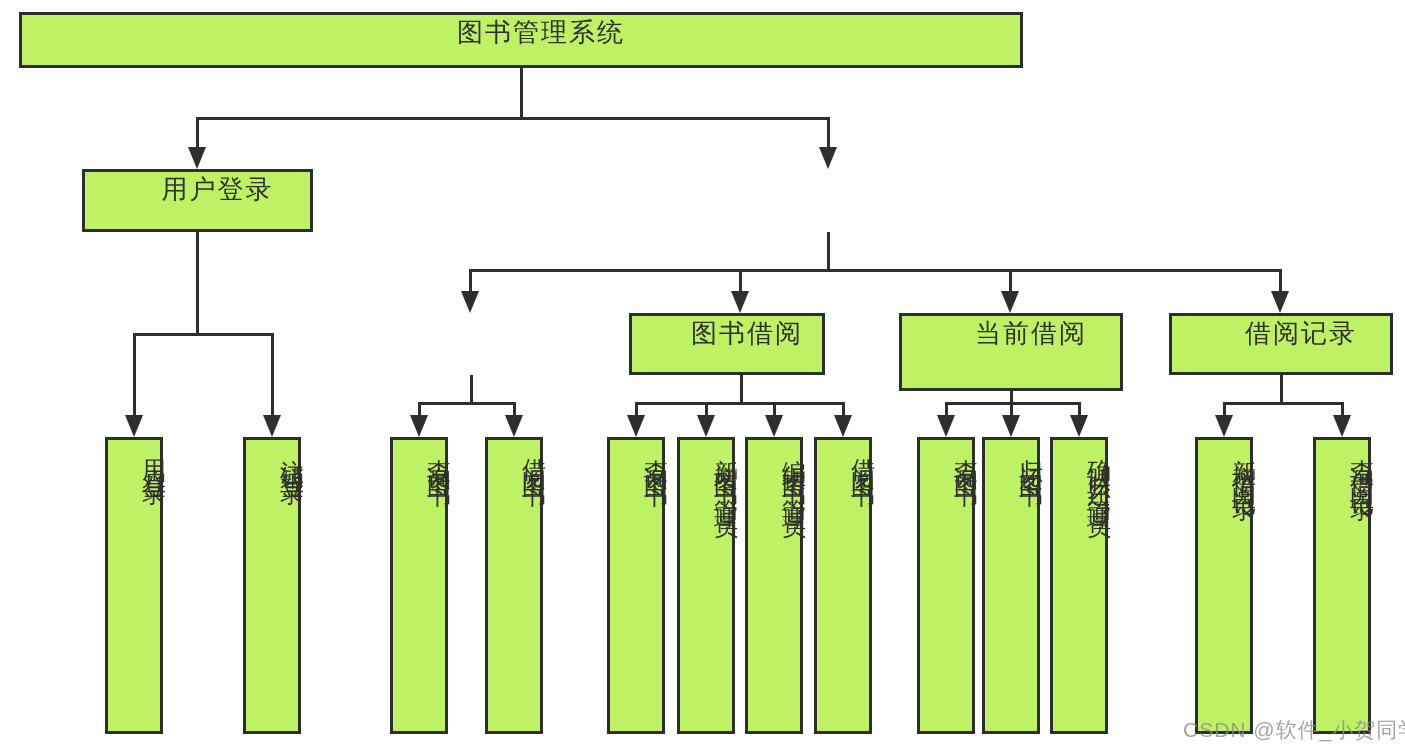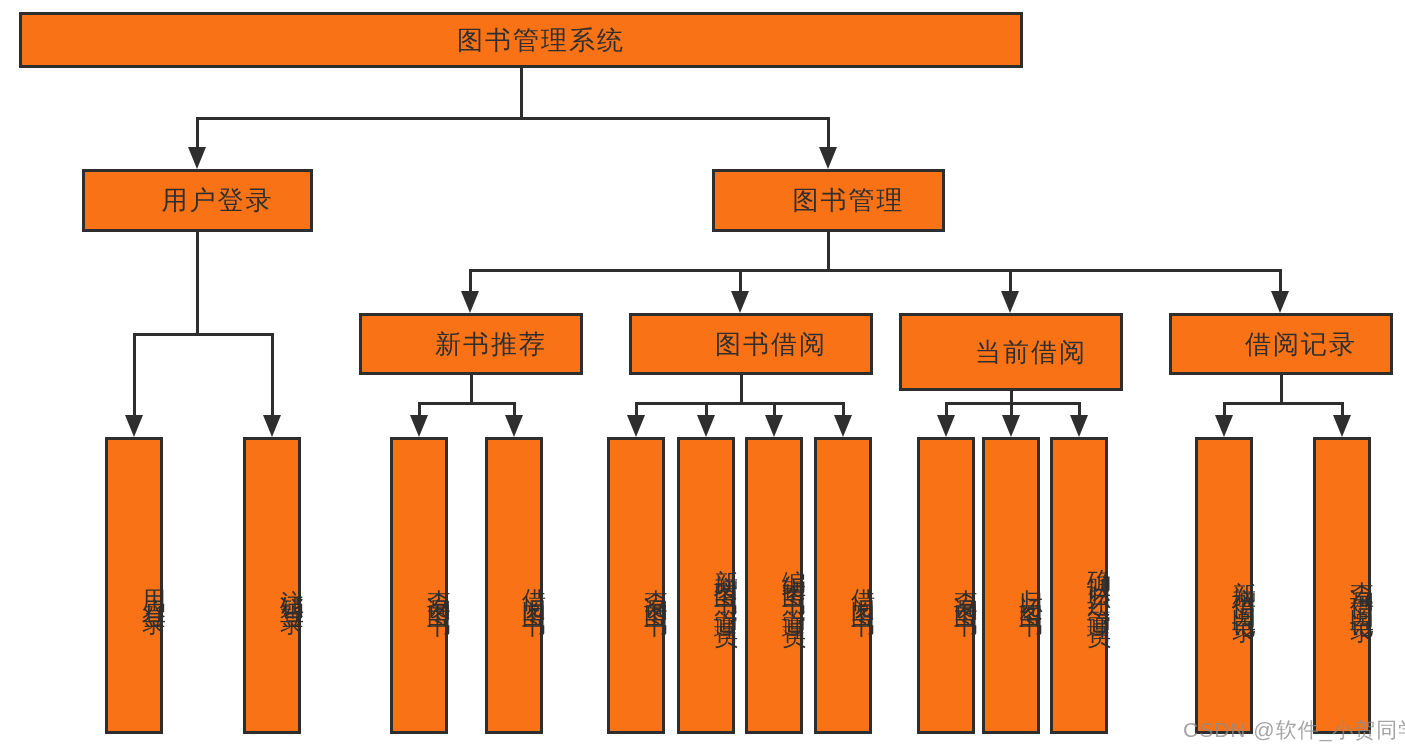--- a/index.html
+++ b/index.html
@@ -7,24 +7,24 @@
     position: relative;
     width: 1405px;
     height: 747px;
     background: #ffffff;
     font-family: "Liberation Sans", "DejaVu Sans", sans-serif;
     overflow: hidden;
   }
   .box {
     position: absolute;
     box-sizing: border-box;
-    background: #f97316;
+    background: #bef264;
     border: 3px solid #2e2e2e;
     display: flex;
-    align-items: center;
+    align-items: flex-start;
     justify-content: center;
     color: #2f2f2f;
     padding-left: 40px;
   }
   .hlabel {
     font-size: 26px;
     letter-spacing: 2px;
     white-space: nowrap;
   }
   .vbox .vlabel {
@@ -119,28 +119,22 @@
   <div class="arrow" style="left:1215px;top:415px"></div>
   <div class="arrow" style="left:1333px;top:415px"></div>
 
   <div class="box" style="left:19px;top:12px;width:1004px;height:56px">
     <span class="hlabel">图书管理系统</span>
   </div>
 
   <div class="box" style="left:82px;top:169px;width:231px;height:63px">
     <span class="hlabel">用户登录</span>
   </div>
-  <div class="box" style="left:712px;top:169px;width:233px;height:63px">
-    <span class="hlabel">图书管理</span>
-  </div>
 
-  <div class="box" style="left:359px;top:313px;width:224px;height:62px">
-    <span class="hlabel">新书推荐</span>
-  </div>
-  <div class="box" style="left:629px;top:313px;width:244px;height:62px">
+  <div class="box" style="left:629px;top:313px;width:196px;height:62px">
     <span class="hlabel">图书借阅</span>
   </div>
   <div class="box" style="left:899px;top:313px;width:224px;height:78px">
     <span class="hlabel">当前借阅</span>
   </div>
   <div class="box" style="left:1169px;top:313px;width:224px;height:62px">
     <span class="hlabel">借阅记录</span>
   </div>
 
   <div class="box vbox" style="left:105px;top:437px;width:58px;height:297px">

